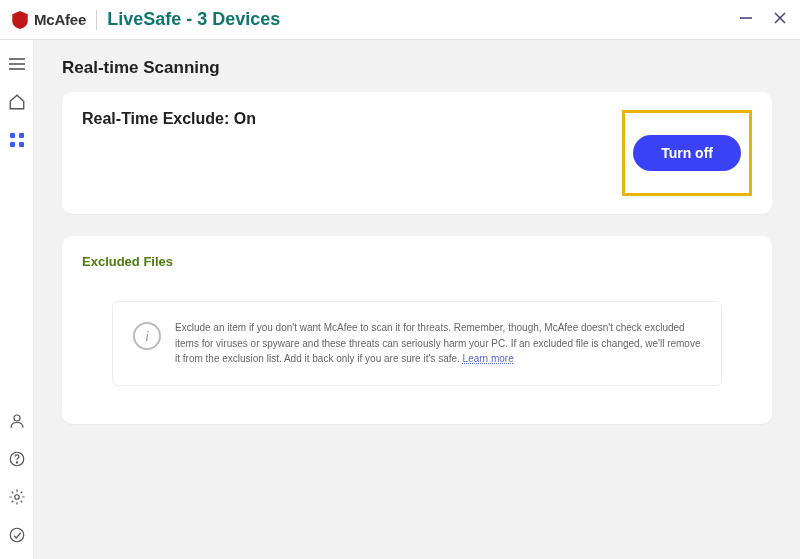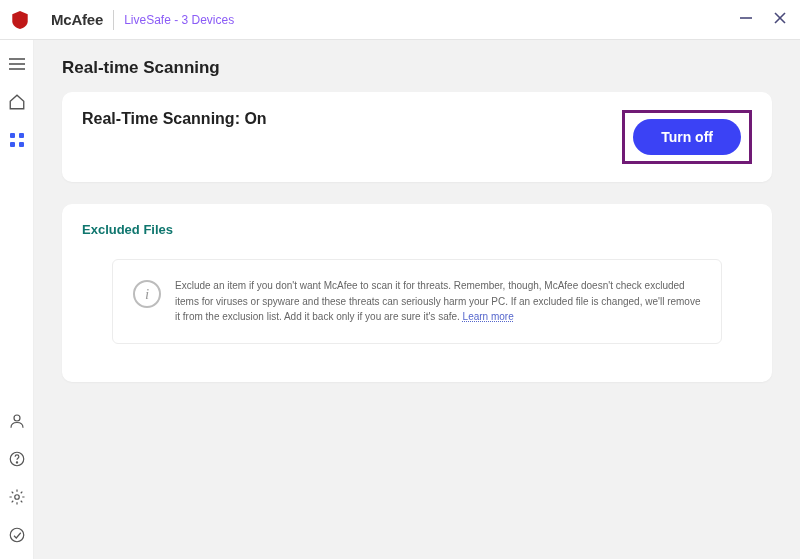--- a/index.html
+++ b/index.html
@@ -14,26 +14,26 @@
       background: #fff;
       height: 40px;
       display: flex;
       align-items: center;
       padding: 0 12px;
       border-bottom: 1px solid #e4e4e4;
     }
     .brand {
       display: flex;
       align-items: center;
-      gap: 23px;
+      gap: 6px;
     }
     .shield { width: 16px; height: 18px; }
     .brand-name { font-weight: 700; font-size: 15px; color: #333; letter-spacing: -0.2px; }
     .brand-divider { width: 1px; height: 20px; background: #d0d0d0; margin: 0 10px; }
-    .product { font-size: 12px; color: #8b5cf6; font-weight: 400; }
+    .product { font-size: 18px; color: #0f766e; font-weight: 700; }
     .win-controls { margin-left: auto; display: flex; gap: 18px; }
     .win-btn { color: #4a4a7a; cursor: pointer; }
     .main { display: flex; height: calc(100% - 40px); }
     .sidebar {
       width: 34px;
       background: #fff;
       display: flex;
       flex-direction: column;
       align-items: center;
       padding-top: 14px;
@@ -62,25 +62,25 @@
       background: #3b42f5;
       color: #fff;
       border: none;
       border-radius: 22px;
       padding: 10px 28px;
       font-size: 14px;
       font-weight: 600;
       cursor: pointer;
     }
     .turnoff-wrap {
-      border: 3px solid #701a75;
-      padding: 6px 8px;
+      border: 3px solid #eab308;
+      padding: 22px 8px;
       display: inline-flex;
     }
-    .section-title { font-size: 13px; font-weight: 600; color: #0f766e; margin-bottom: 22px; }
+    .section-title { font-size: 13px; font-weight: 600; color: #4d7c0f; margin-bottom: 32px; }
     .info-box {
       border: 1px solid #ececec;
       border-radius: 6px;
       padding: 18px 20px;
       display: flex;
       gap: 14px;
       align-items: flex-start;
       margin: 0 30px 18px 30px;
     }
     .info-icon {
@@ -175,21 +175,21 @@
         </svg>
     </div>
   </div>
 
   <div class="content">
     <h1 class="page-title">Real-time Scanning</h1>
 
     <div class="card">
       <div class="rts-row">
         <div class="rts-text">
-          <div class="rts-title">Real-Time Scanning: On</div>
+          <div class="rts-title">Real-Time Exclude: On</div>
         </div>
         <div class="turnoff-wrap">
           <button class="btn">Turn off</button>
         </div>
       </div>
     </div>
 
     <div class="card" style="padding-bottom:20px;">
       <div class="section-title">Excluded Files</div>
       <div class="info-box">

